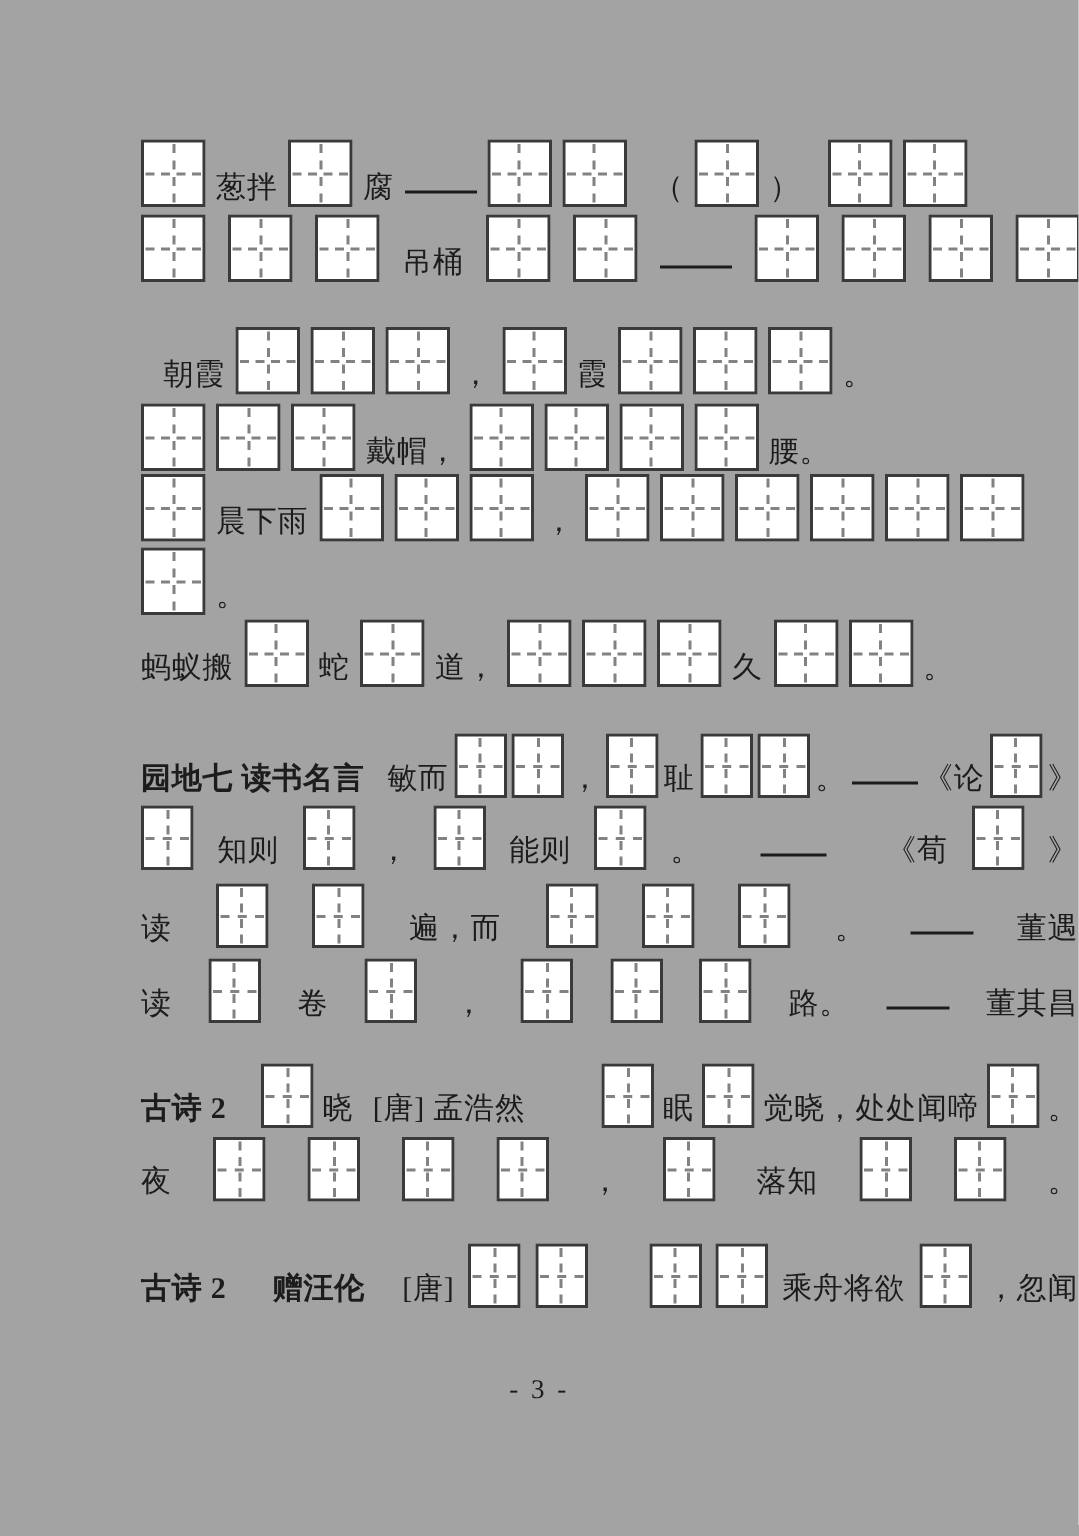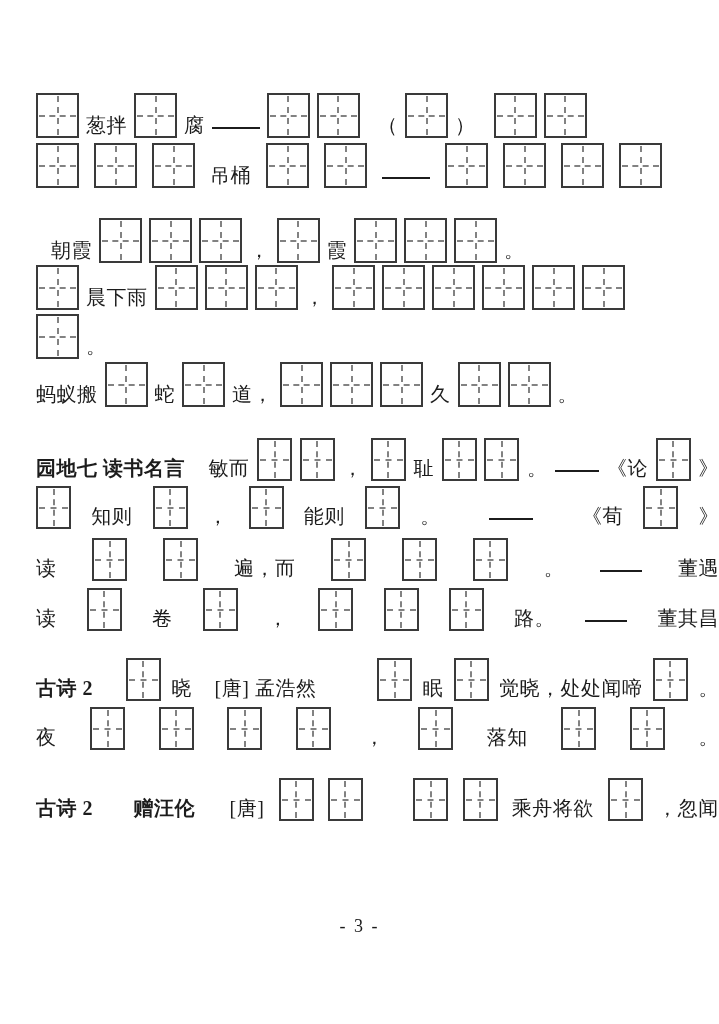--- a/index.html
+++ b/index.html
@@ -1,23 +1,23 @@
 <!DOCTYPE html>
 <html><head>
 <meta charset="utf-8">
 <style>
   html, body { margin: 0; padding: 0; background: #e8e8e8; }
   .page {
     position: relative;
     width: 719px;
     height: 1024px;
     margin: 0 auto;
-    background: #ffffff;
+    background: #a3a3a3;
     box-sizing: border-box;
-    padding: 93px 0 0 36px;
+    padding: 93px 0 0 94px;
     overflow: hidden;
     font-family: "Liberation Serif", "DejaVu Serif", serif;
     color: #1c1c1c;
   }
   .line {
     display: flex;
     align-items: flex-end;
     column-gap: 7px;
     height: 45px;
     white-space: nowrap;
@@ -113,20 +113,31 @@
         <span class="tzg"></span>
         <span class="tzg"></span>
         <span class="txt">，</span>
         <span class="tzg"></span>
         <span class="txt">霞</span>
         <span class="tzg"></span>
         <span class="tzg"></span>
         <span class="tzg"></span>
         <span class="txt">。</span>
       </div>
+      <div class="line lg" style="margin-top: 6px;">
+        <span class="tzg"></span>
+        <span class="tzg"></span>
+        <span class="tzg"></span>
+        <span class="txt">戴帽，</span>
+        <span class="tzg"></span>
+        <span class="tzg"></span>
+        <span class="tzg"></span>
+        <span class="tzg"></span>
+        <span class="txt">腰。</span>
+      </div>
       <div class="line lg" style="margin-top: 2px; text-align: center;">
         <span class="tzg"></span>
         <span class="txt">晨下雨</span>
         <span class="tzg"></span>
         <span class="tzg"></span>
         <span class="tzg"></span>
         <span class="txt">，</span>
         <span class="tzg"></span>
         <span class="tzg"></span>
         <span class="tzg"></span>

